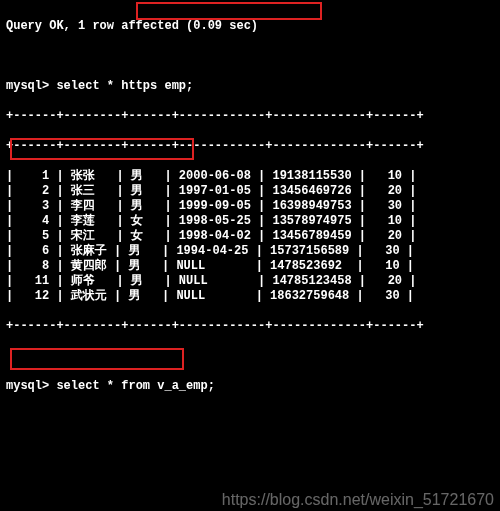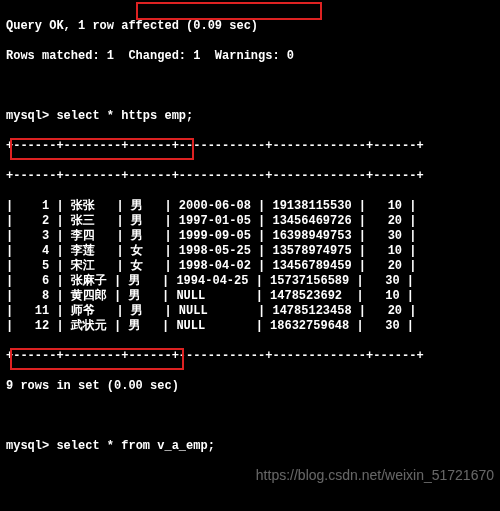--- a/index.html
+++ b/index.html
@@ -21,42 +21,40 @@
     white-space: pre;
   }
   .hl1 {
     position: absolute;
     border: 2px solid #d22;
     pointer-events: none;
   }
   .watermark {
     position: absolute;
     right: 6px;
-    bottom: 28px;
+    bottom: 4px;
     color: rgba(255,255,255,0.4);
     font-family: Arial, sans-serif;
-    font-size: 14px;
+    font-size: 16px;
     font-weight: normal;
   }
   .row { display: block; }
   .sep { color: #fff; }
 </style>
 </head>
 <body>
 
 <div class="term">
 <span class="row">Query OK, 1 row affected (0.09 sec)</span>
-<span class="row">Rows matched: 1  Changed: 1  Warnings: 0</span>
 <span class="row"> </span>
 <span class="row"><span>mysql&gt;</span> <span>select * https emp;</span></span>
 <span class="row sep">+------+--------+------+------------+-------------+------+</span>
 <span class="row sep">+------+--------+------+------------+-------------+------+</span>
 <div id="t1body"><span class="row">|    1 | 张张   | 男   | 2000-06-08 | 19138115530 |   10 |</span><span class="row">|    2 | 张三   | 男   | 1997-01-05 | 13456469726 |   20 |</span><span class="row">|    3 | 李四   | 男   | 1999-09-05 | 16398949753 |   30 |</span><span class="row">|    4 | 李莲   | 女   | 1998-05-25 | 13578974975 |   10 |</span><span class="row">|    5 | 宋江   | 女   | 1998-04-02 | 13456789459 |   20 |</span><span class="row">|    6 | 张麻子 | 男   | 1994-04-25 | 15737156589 |   30 |</span><span class="row">|    8 | 黄四郎 | 男   | NULL       | 1478523692  |   10 |</span><span class="row">|   11 | 师爷   | 男   | NULL       | 14785123458 |   20 |</span><span class="row">|   12 | 武状元 | 男   | NULL       | 18632759648 |   30 |</span></div>
 <span class="row sep">+------+--------+------+------------+-------------+------+</span>
-<span class="row">9 rows in set (0.00 sec)</span>
 <span class="row"> </span>
 <span class="row"><span>mysql&gt;</span> <span>select * from v_a_emp;</span></span>
 
 
 
 
 
 
 
 

